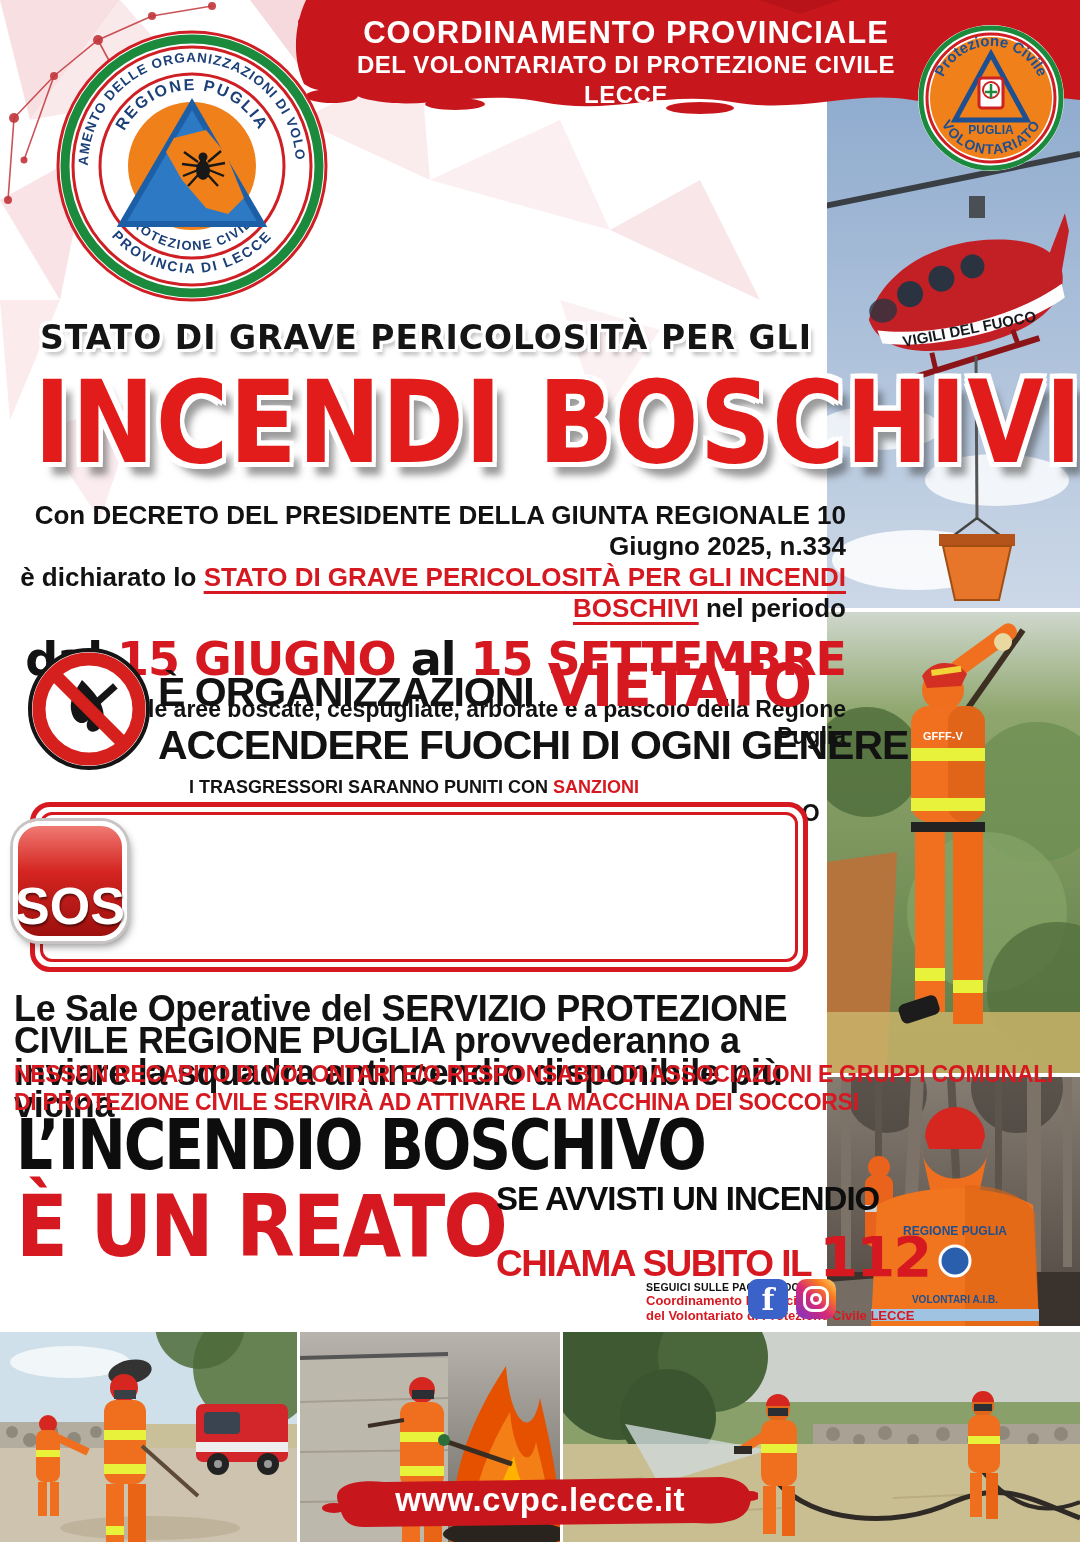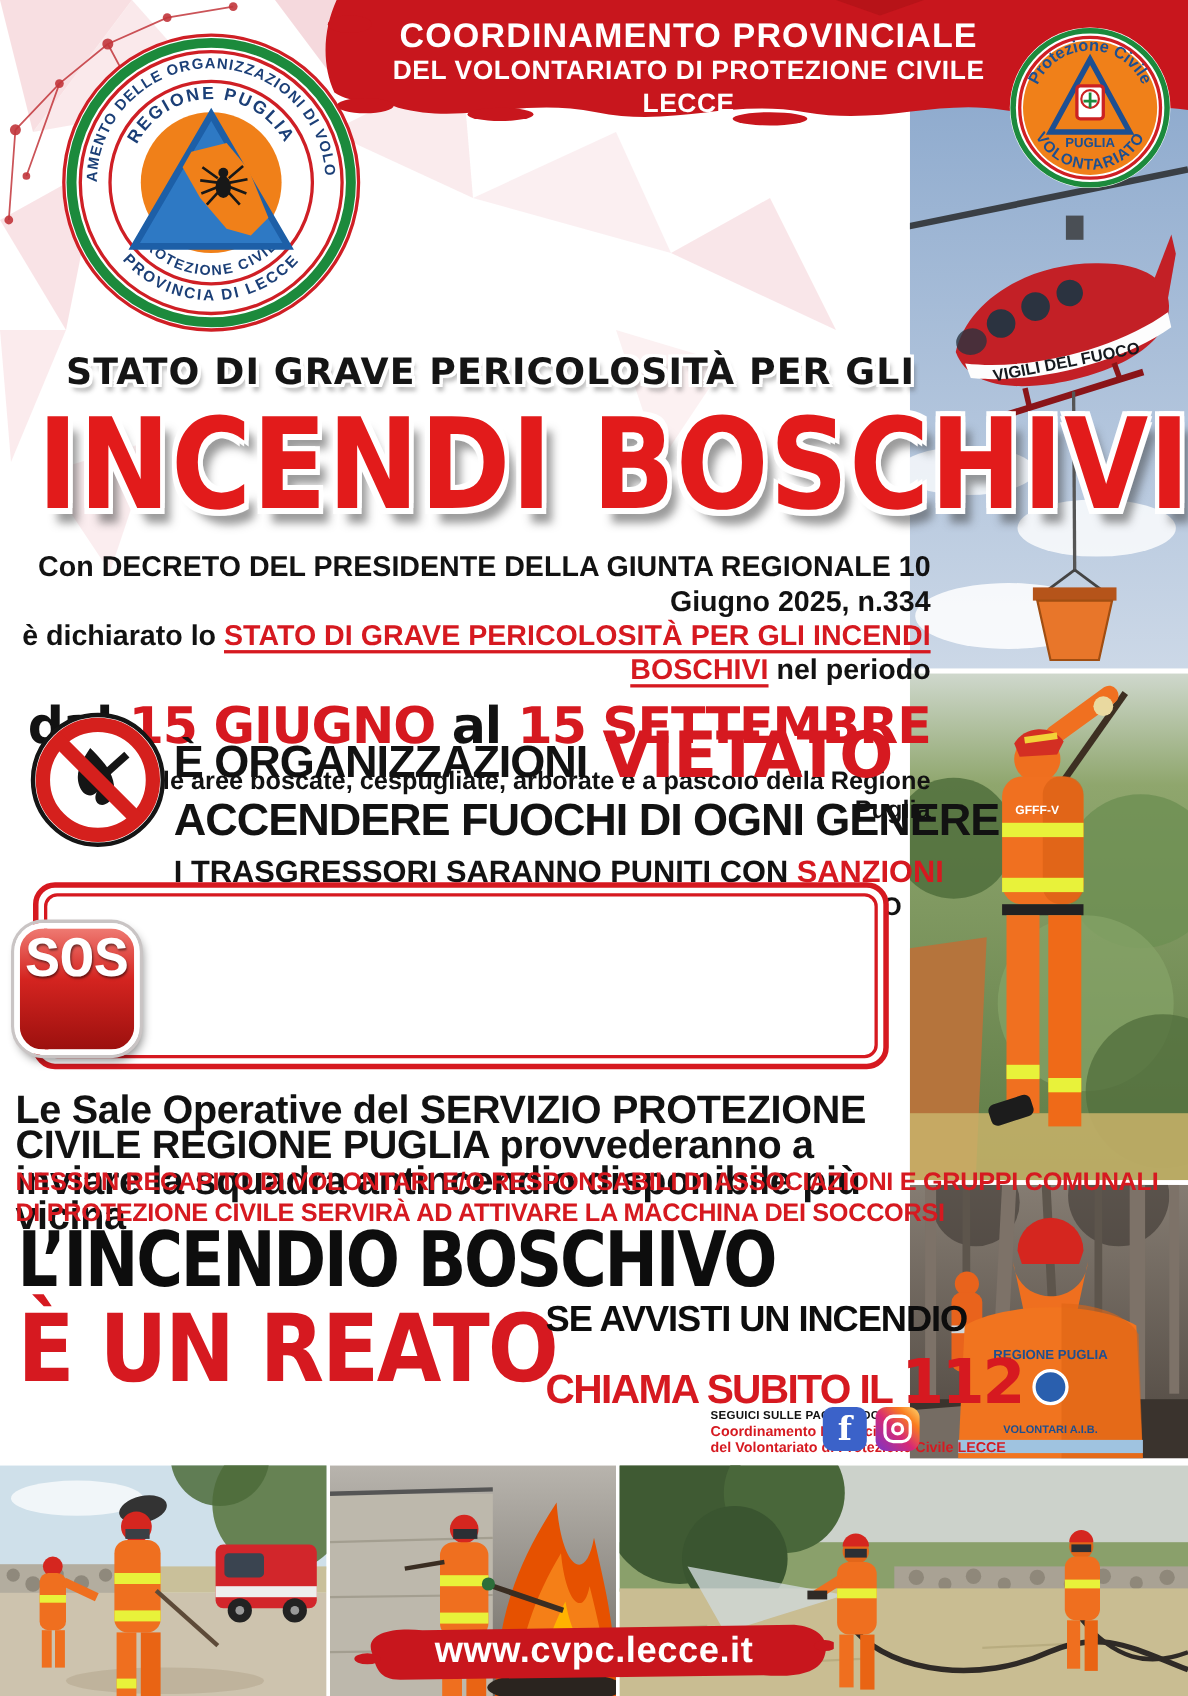--- a/index.html
+++ b/index.html
@@ -23,21 +23,21 @@
   .header-band{position:absolute;left:0;top:0;width:1080px;height:132px;z-index:2;}
   .header-text{position:absolute;left:336px;top:16px;width:580px;z-index:3;text-align:center;color:#fff;}
   .header-text .l1{font-size:31px;font-weight:bold;letter-spacing:1px;line-height:34px;}
   .header-text .l2{font-size:24px;font-weight:bold;letter-spacing:.5px;line-height:30px;}
 
   .logo{position:absolute;z-index:4;}
   .logo-left{left:56px;top:30px;}
   .logo-right{left:917px;top:24px;}
 
   
-  .kicker{position:absolute;left:60px;top:318px;z-index:5;font-size:33px;font-weight:bold;color:#151515;letter-spacing:1px;
+  .kicker{position:absolute;left:40px;top:318px;z-index:5;font-size:33px;font-weight:bold;color:#151515;letter-spacing:1px;
           font-family:"DejaVu Sans",sans-serif;
           text-shadow:-3px -3px 0 #fff,3px -3px 0 #fff,-3px 3px 0 #fff,3px 3px 0 #fff,0 -3px 0 #fff,0 3px 0 #fff,-3px 0 0 #fff,3px 0 0 #fff,4px 6px 4px rgba(60,60,60,.35);}
   .big-title{position:absolute;left:34px;top:356px;z-index:5;font-family:"DejaVu Sans",sans-serif;font-weight:bold;
           font-size:97px;color:var(--title-red);letter-spacing:1px;transform:scale(1.02,1.18);transform-origin:left top;white-space:nowrap;
           text-shadow:-4px -4px 0 #fff,4px -4px 0 #fff,-4px 4px 0 #fff,4px 4px 0 #fff,0 -4px 0 #fff,0 4px 0 #fff,-4px 0 0 #fff,4px 0 0 #fff,9px 11px 7px rgba(55,55,55,.5);}
 
   
   .decree{position:absolute;left:0;top:500px;width:830px;z-index:5;text-align:right;color:var(--ink);padding-left:16px;}
   .decree .dl{font-size:26px;font-weight:bold;line-height:31px;}
   .decree .hl{color:var(--text-red);text-decoration:underline;text-decoration-thickness:3px;text-underline-offset:5px;}
@@ -45,30 +45,30 @@
   .period .red{color:var(--text-red);}
   .areas{margin-top:10px;font-size:23px;font-weight:bold;}
 
   
   .no-fire-icon{position:absolute;left:26px;top:646px;z-index:5;}
   .proh{position:absolute;left:158px;top:652px;z-index:5;color:var(--ink);white-space:nowrap;}
   .proh .row1{display:flex;align-items:baseline;gap:14px;}
   .proh .b1{font-size:41px;font-weight:bold;letter-spacing:-1px;}
   .proh .r1{font-size:58px;font-weight:bold;color:var(--text-red);letter-spacing:-1px;font-family:"DejaVu Sans",sans-serif;}
   .proh .row2{font-size:41px;font-weight:bold;letter-spacing:-1px;margin-top:2px;}
-  .proh .row3{font-size:28px;font-weight:bold;margin-top:8px;}
+  .proh .row3{font-size:18px;font-weight:bold;margin-top:8px;margin-left:31px;}
   .proh .row3 .red{color:var(--text-red);}
   .proh .row4{font-size:23px;font-weight:bold;margin-top:2px;}
 
   
   .sos-box{position:absolute;left:30px;top:802px;width:778px;height:170px;z-index:5;border:5px solid var(--text-red);border-radius:20px;background:#fff;box-sizing:border-box;}
   .sos-box::after{content:"";position:absolute;inset:5px;border:3px solid var(--text-red);border-radius:12px;pointer-events:none;}
-  .sos-badge{position:absolute;left:-22px;top:32px;width:104px;height:110px;border-radius:26px;z-index:6;
+  .sos-badge{position:absolute;left:-22px;top:14px;width:104px;height:110px;border-radius:26px;z-index:6;
       background:linear-gradient(180deg,#ef7a72 0%,#d42420 42%,#9c100e 100%);border:5px solid #fff;
-      box-shadow:0 0 0 3px #c9c4c4,3px 5px 9px rgba(0,0,0,.45);display:flex;align-items:flex-start;justify-content:center;font-family:Liberation Mono, monospace;}
+      box-shadow:0 0 0 3px #c9c4c4,3px 5px 9px rgba(0,0,0,.45);display:flex;align-items:flex-end;justify-content:center;}
   .sos-badge span{font-size:52px;font-weight:bold;color:#fff;text-shadow:1px 2px 2px rgba(0,0,0,.5);}
   .sos-text{position:absolute;left:116px;top:12px;width:650px;color:var(--ink);}
   .sos-text .sl{font-size:31px;font-weight:bold;line-height:37px;letter-spacing:-0.5px;white-space:nowrap;}
   .sos-num-row{display:flex;align-items:flex-start;margin-top:0px;}
   .sos-112{font-size:95px;line-height:78px;font-weight:bold;color:var(--text-red);font-family:"DejaVu Sans",sans-serif;letter-spacing:-3px;margin-right:12px;}
   .sos-ncol{padding-top:2px;}
   .sos-ncol .n1{font-size:37px;font-weight:bold;color:var(--text-red);letter-spacing:-1px;line-height:38px;white-space:nowrap;}
   .sos-ncol .n2{font-size:37px;font-weight:bold;color:var(--ink);letter-spacing:-1px;line-height:38px;}
 
   

